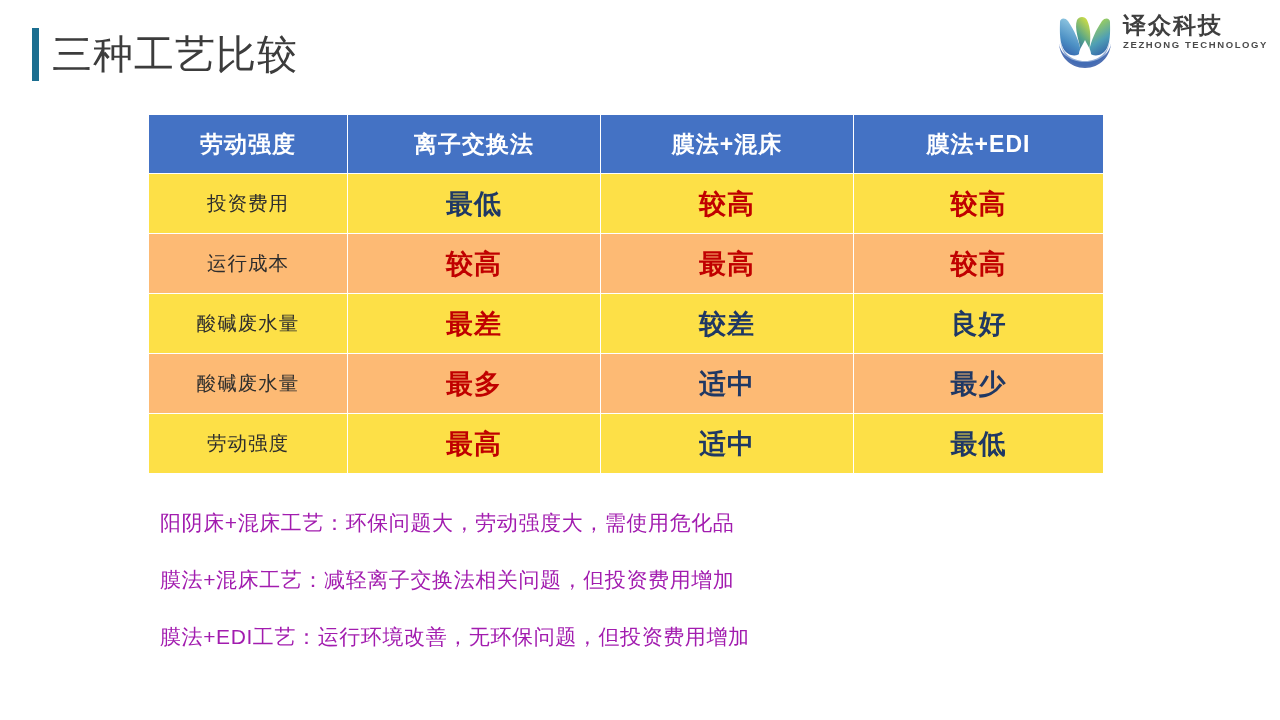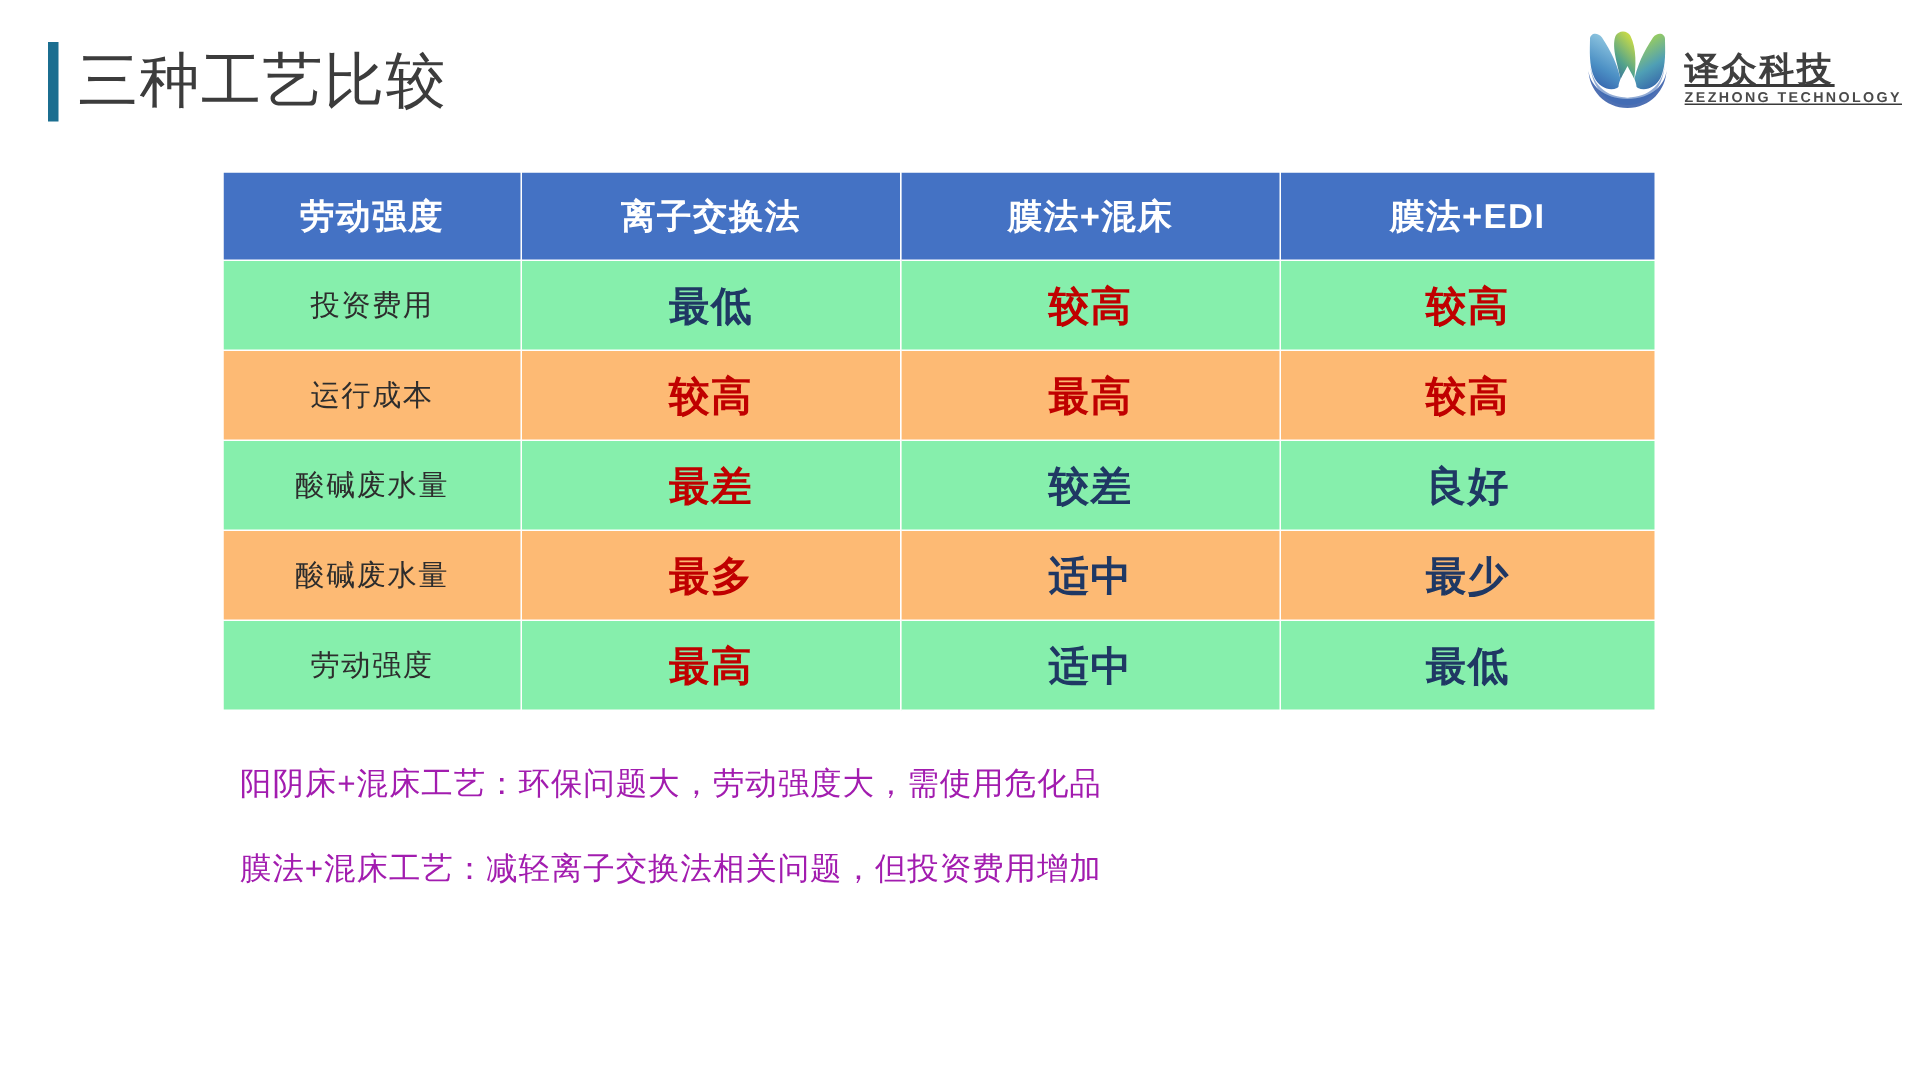--- a/index.html
+++ b/index.html
@@ -45,23 +45,22 @@
     white-space: nowrap;
   }
 
   
   .logo {
     position: absolute;
     right: 12px;
     top: 12px;
     height: 62px;
     display: flex;
-    align-items: flex-end;
+    align-items: flex-start;
     gap: 8px;
-    text-decoration: underline;
   }
   .logo-mark {
     width: 60px;
     height: 58px;
     flex: none;
   }
   .logo-text {
     display: flex;
     flex-direction: column;
     justify-content: center;
@@ -107,21 +106,21 @@
     vertical-align: middle;
   }
   .compare-table thead th {
     background: #4472c4;
     color: #ffffff;
     font-size: 23px;
     font-weight: 700;
     letter-spacing: 1px;
     height: 58px;
   }
-  .compare-table tbody tr.row-dark td { background: #86efac; }
+  .compare-table tbody tr.row-dark td { background: #fde047; }
   .compare-table tbody tr.row-light td { background: #fdba74; }
 
   .cell-label {
     font-size: 19.5px;
     font-weight: 400;
     color: #2d2d2d;
     letter-spacing: 1px;
   }
   .cell-value {
     font-size: 27px;
@@ -232,13 +231,14 @@
       <td class="cell-value v-red">最高</td>
       <td class="cell-value v-blue">适中</td>
       <td class="cell-value v-blue">最低</td>
     </tr>
   </tbody>
 </table>
 
 <div class="notes">
   <div class="note-line">阳阴床+混床工艺：环保问题大，劳动强度大，需使用危化品</div>
   <div class="note-line">膜法+混床工艺：减轻离子交换法相关问题，但投资费用增加</div>
+  <div class="note-line">膜法+EDI工艺：运行环境改善，无环保问题，但投资费用增加</div>
 </div>
 
 </body></html>

